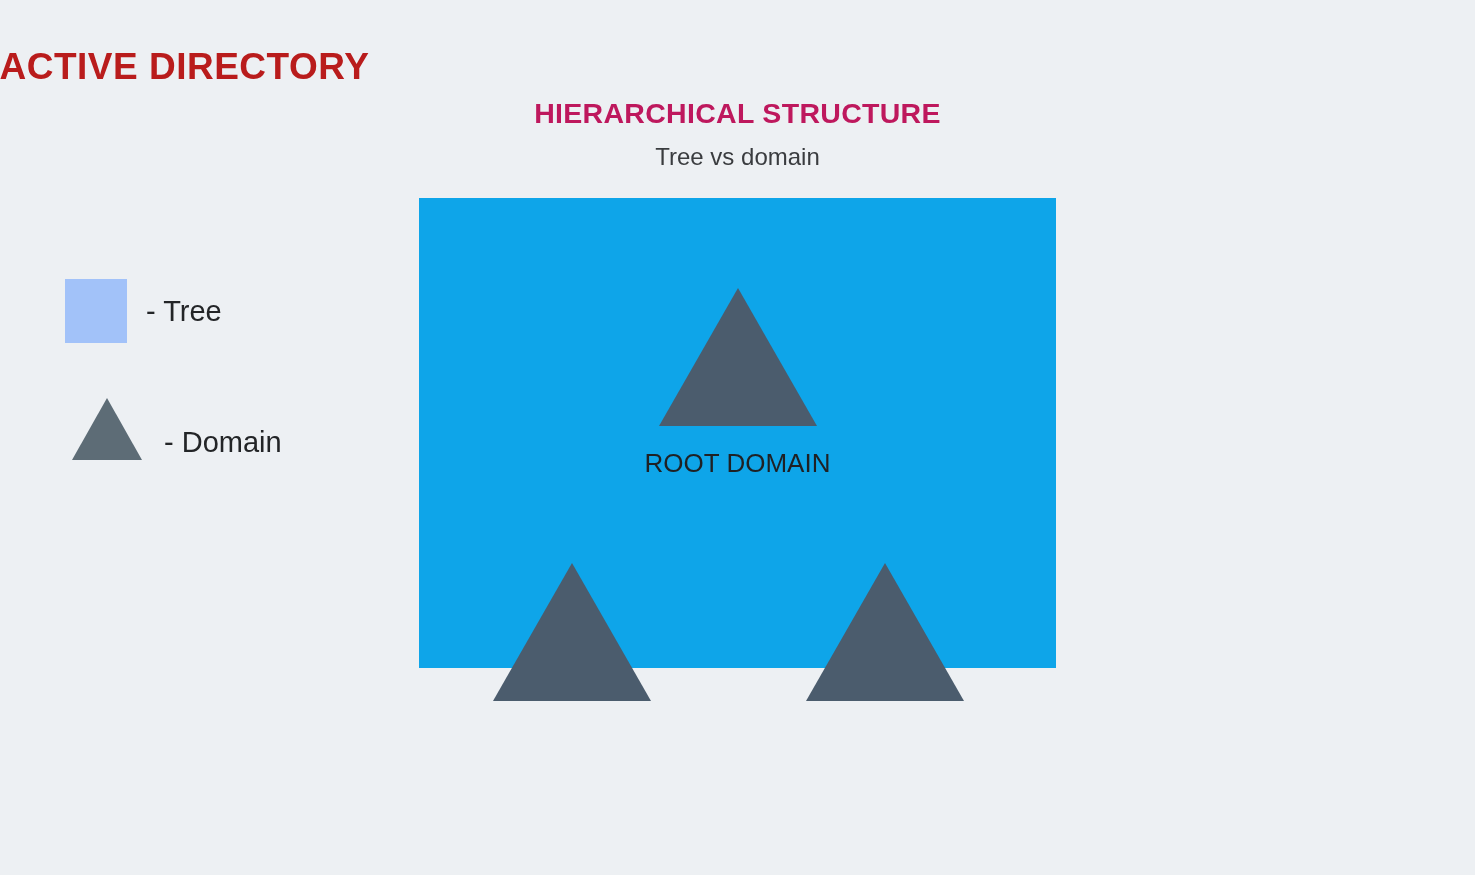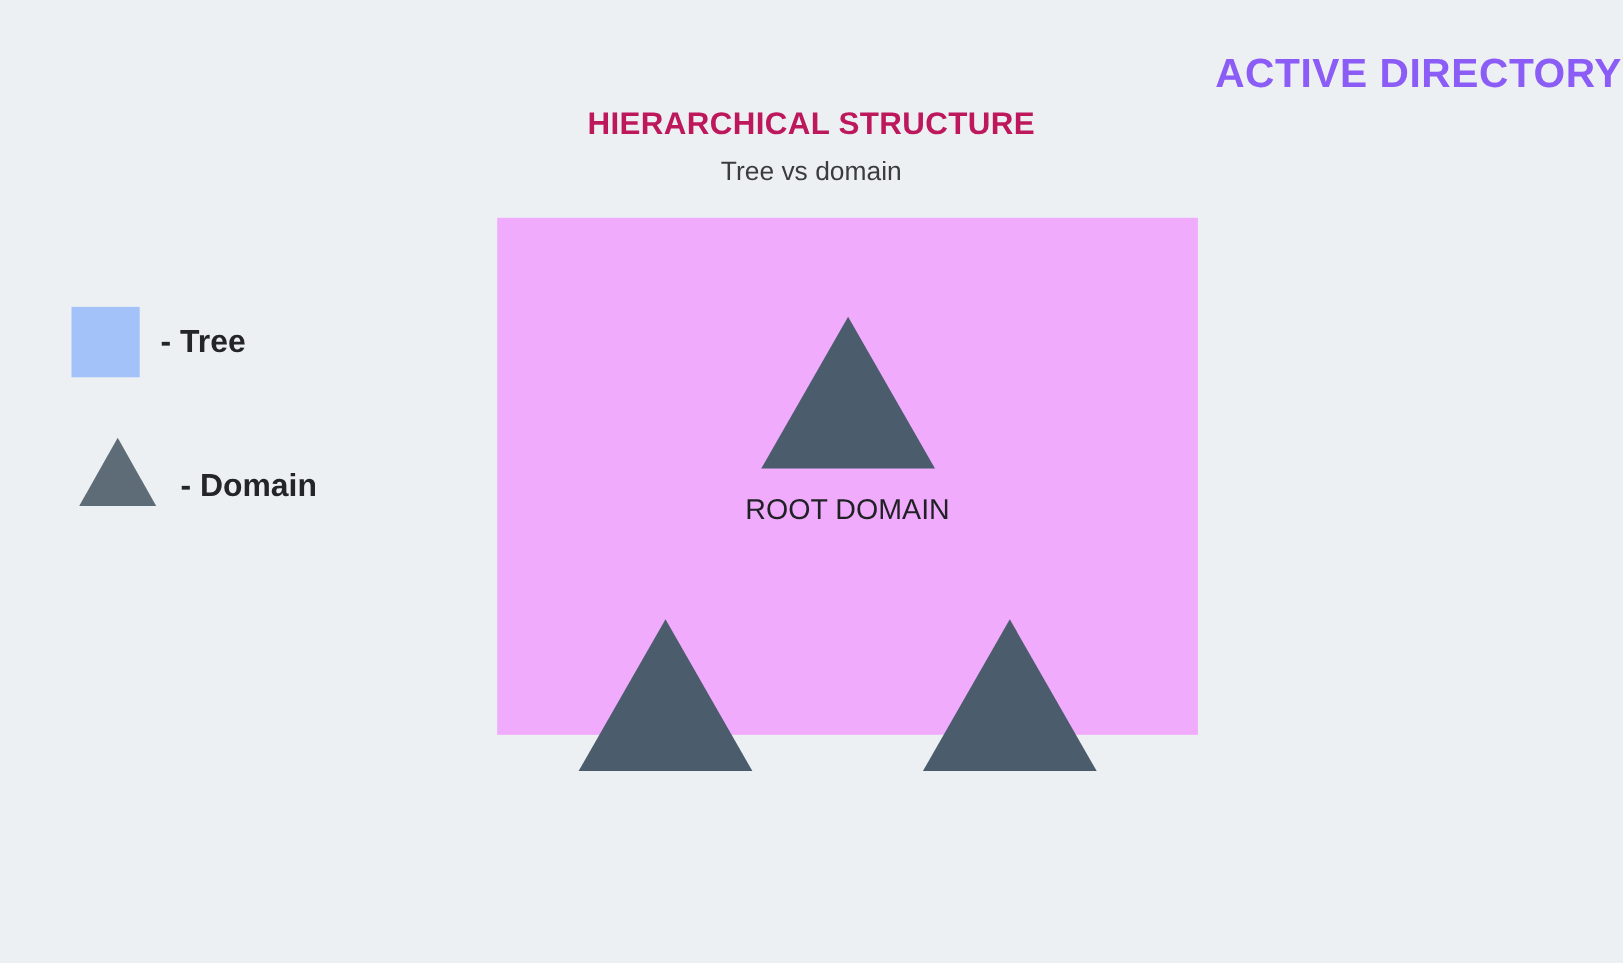--- a/index.html
+++ b/index.html
@@ -19,25 +19,25 @@
     width: 1475px;
     height: 875px;
   }
 
   
   .title-main {
     position: absolute;
     left: 0;
     top: 46px;
     width: 1475px;
-    text-align: right;
+    text-align: left;
     font-size: 37px;
     font-weight: bold;
     letter-spacing: 0.5px;
-    color: #8b5cf6;
+    color: #b91c1c;
     transform: translateX(-0.5px);
   }
   .title-sub {
     position: absolute;
     left: 0;
     top: 97px;
     width: 1475px;
     text-align: center;
     font-size: 28.5px;
     font-weight: bold;
@@ -55,21 +55,20 @@
     color: #3a3c3f;
   }
   
   .title-main, .title-sub, .title-tagline { width: 1475px; }
 
   
   .legend-row {
     position: absolute;
     display: flex;
     align-items: center;
-    font-weight: bold;
   }
   #legend-tree  { left: 65px; top: 279px; }
   #legend-domain{ left: 72px; top: 398px; }
 
   .swatch-square {
     width: 62px;
     height: 64px;
     background: #a2c2f9;
   }
   .swatch-triangle {
@@ -87,22 +86,21 @@
   #legend-tree .legend-label   { margin-left: 19px; }
   #legend-domain .legend-label { margin-left: 22px; margin-top: 26px; }
 
   
   #tree-panel {
     position: absolute;
     left: 419px;
     top: 198px;
     width: 637px;
     height: 470px;
-    background: #f0abfc;
-    margin-left: 33px;
+    background: #0ea5e9;
   }
 
   
   .domain-triangle {
     position: absolute;
     width: 0;
     height: 0;
     border-left: 79px solid transparent;
     border-right: 79px solid transparent;
     border-bottom: 138px solid #4b5c6d;

